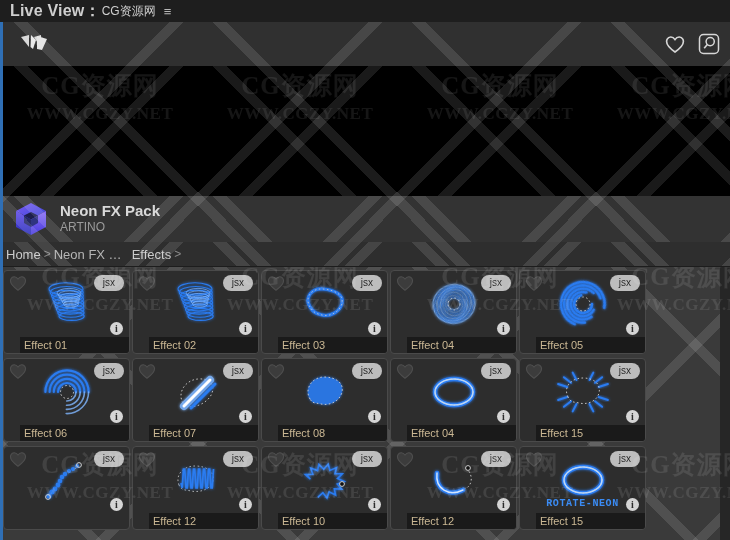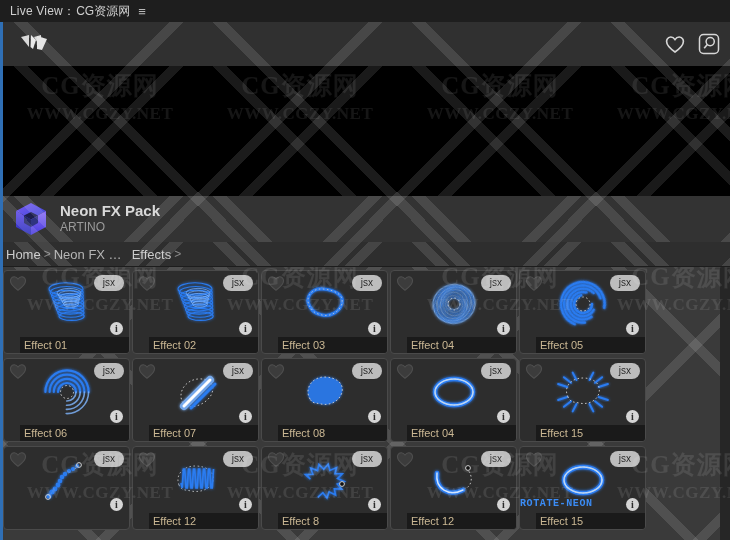--- a/index.html
+++ b/index.html
@@ -27,21 +27,21 @@
   
   .titlebar {
     position: relative;
     height: 22px;
     background: #1e1e1e;
     display: flex; align-items: center;
     padding-left: 10px;
     z-index: 30;
   }
   .titlebar .tb-label {
-    color: #cfcfcf; font-size: 12px; letter-spacing: .2px;
+    color: #cfcfcf; font-size: 16px; letter-spacing: .2px; font-weight: bold;
   }
   .titlebar .tb-value {
     color: #cfcfcf; font-size: 12px; margin-left: 1px;
   }
   .titlebar .tb-menu {
     color: #b9b9b9; font-size: 13px; margin-left: 8px; line-height: 1;
   }
 
   
   .panelbar {
@@ -176,20 +176,21 @@
     color: #cbb894;
     font-size: 11px;
     line-height: 16px;
     padding-left: 4px;
     z-index: 4;
     white-space: nowrap;
   }
   .rot-label {
     position: absolute;
     left: 0; right: 0; bottom: 20px;
+    text-align: center;
     color: #3b8cf5;
     font-size: 10px;
     font-weight: bold;
     letter-spacing: .6px;
     font-family: "Liberation Mono", monospace;
     z-index: 4;
   }
 
   
   .right-gutter {
@@ -772,21 +773,21 @@
                   </feMerge>
                 </filter>
               </defs>
               <path d="M20 21 L 24.4 26.2 L 19.3 21.5 L 26.8 21.2 L 24.7 15.1 L 31.6 17.6 L 32.9 11.4 L 37.7 16.3 L 42.2 11.2 L 43.9 17.4 L 50.6 14.6 L 48.9 20.8 L 56.3 20.8 L 51.5 25.6 L 58.2 28.5 L 51.3 31.0 L 55.8 36.1 L 48.3 35.8 L 49.6 42.0 L 43.1 38.9 L 41.0 45.0 L 36.9 39.7 L 31.8 44.3" fill="none" stroke="#2a7bf0" stroke-width="1.6" filter="url(#g)"></path>
               <circle cx="56" cy="31" r="2.4" fill="#111" stroke="#cfcfcf" stroke-width="1"></circle>
             </svg>
           </div>
      <div class="jsx-badge">jsx</div>
 
      <div class="info-dot">i</div>
-     <div class="cap">Effect 8</div>
+     <div class="cap">Effect 10</div>
         </div>
         <div class="card">
           <div class="heart-slot">
        <svg width="20" height="18" viewBox="0 0 22 20">
          <path d="M11 18 C3 12.5 1.5 8.5 3.2 5.2 C4.8 2.2 8.8 2.3 11 5.6 C13.2 2.3 17.2 2.2 18.8 5.2 C20.5 8.5 19 12.5 11 18 Z" fill="#4a4a4a" stroke="#6a6a6a" stroke-width="1.2"></path>
        </svg>
      </div>
      <div class="thumb">
             <svg width="78" height="56" viewBox="0 0 78 56">
     <defs>

